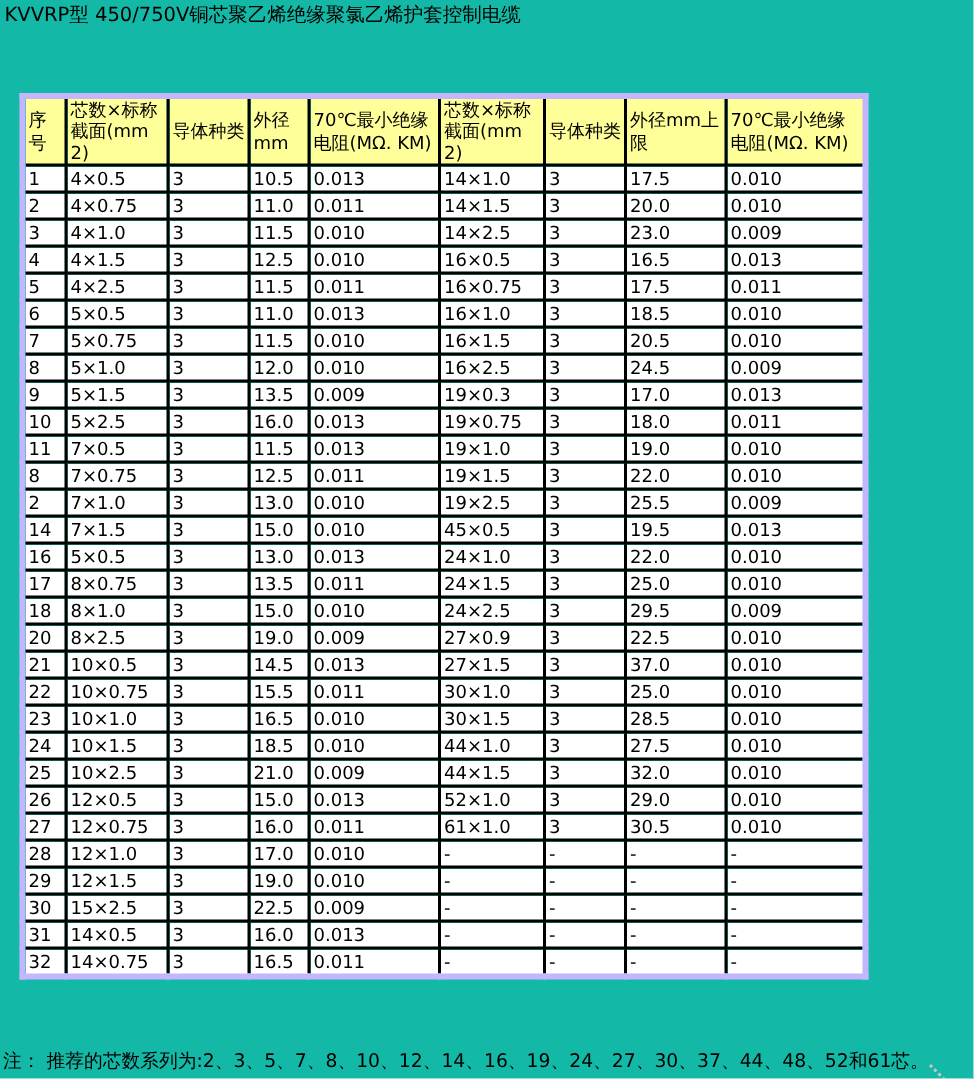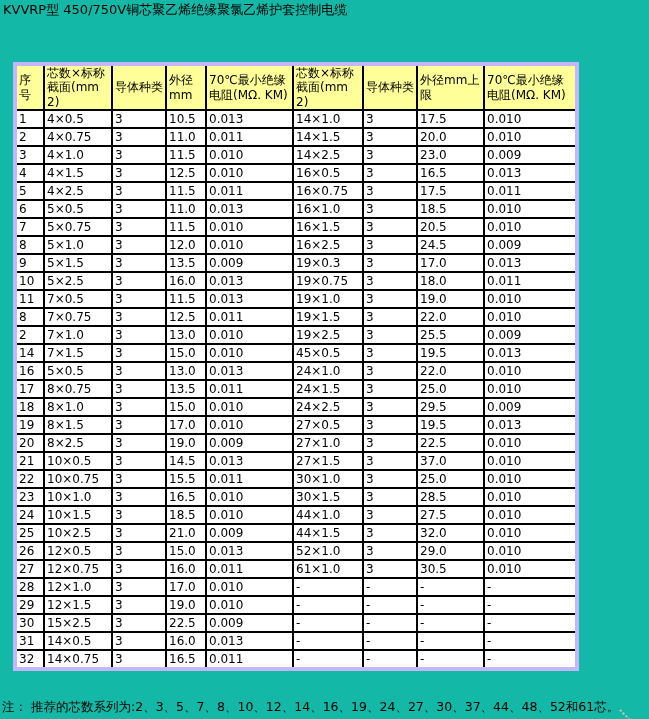--- a/index.html
+++ b/index.html
@@ -288,37 +288,26 @@
           <td>8×1.0</td>
           <td>3</td>
           <td>15.0</td>
           <td>0.010</td>
           <td>24×2.5</td>
           <td>3</td>
           <td>29.5</td>
           <td>0.009</td>
         </tr>
         <tr>
-          <td>19</td>
-          <td>8×1.5</td>
-          <td>3</td>
-          <td>17.0</td>
-          <td>0.010</td>
-          <td>27×0.5</td>
-          <td>3</td>
-          <td>19.5</td>
-          <td>0.013</td>
-        </tr>
-        <tr>
           <td>20</td>
           <td>8×2.5</td>
           <td>3</td>
           <td>19.0</td>
           <td>0.009</td>
-          <td>27×1.0</td>
+          <td>27×0.9</td>
           <td>3</td>
           <td>22.5</td>
           <td>0.010</td>
         </tr>
         <tr>
           <td>21</td>
           <td>10×0.5</td>
           <td>3</td>
           <td>14.5</td>
           <td>0.013</td>

